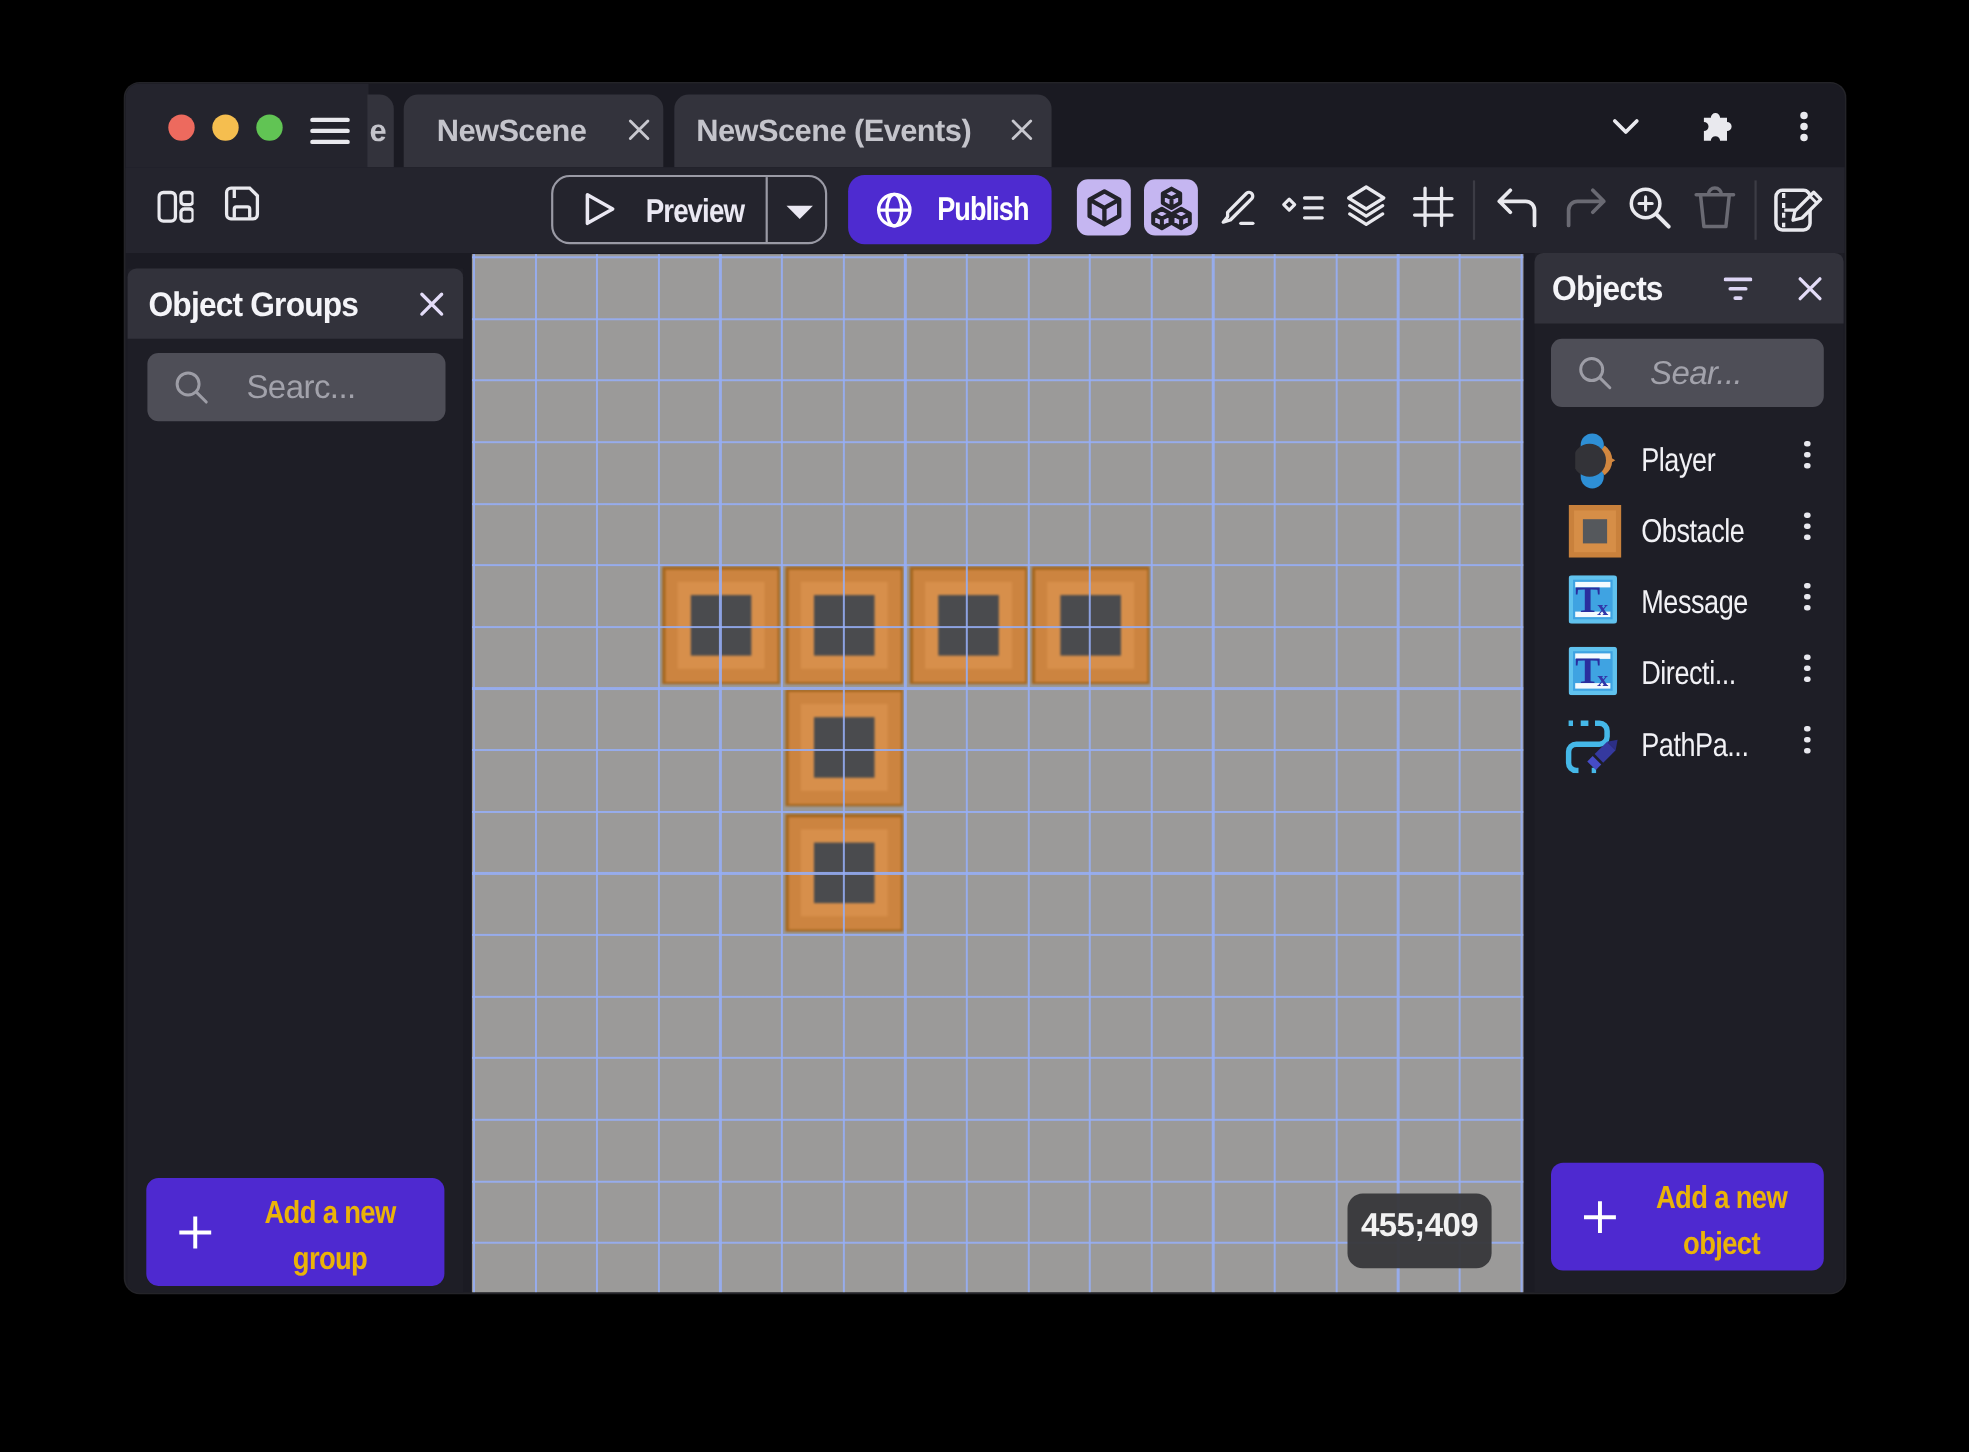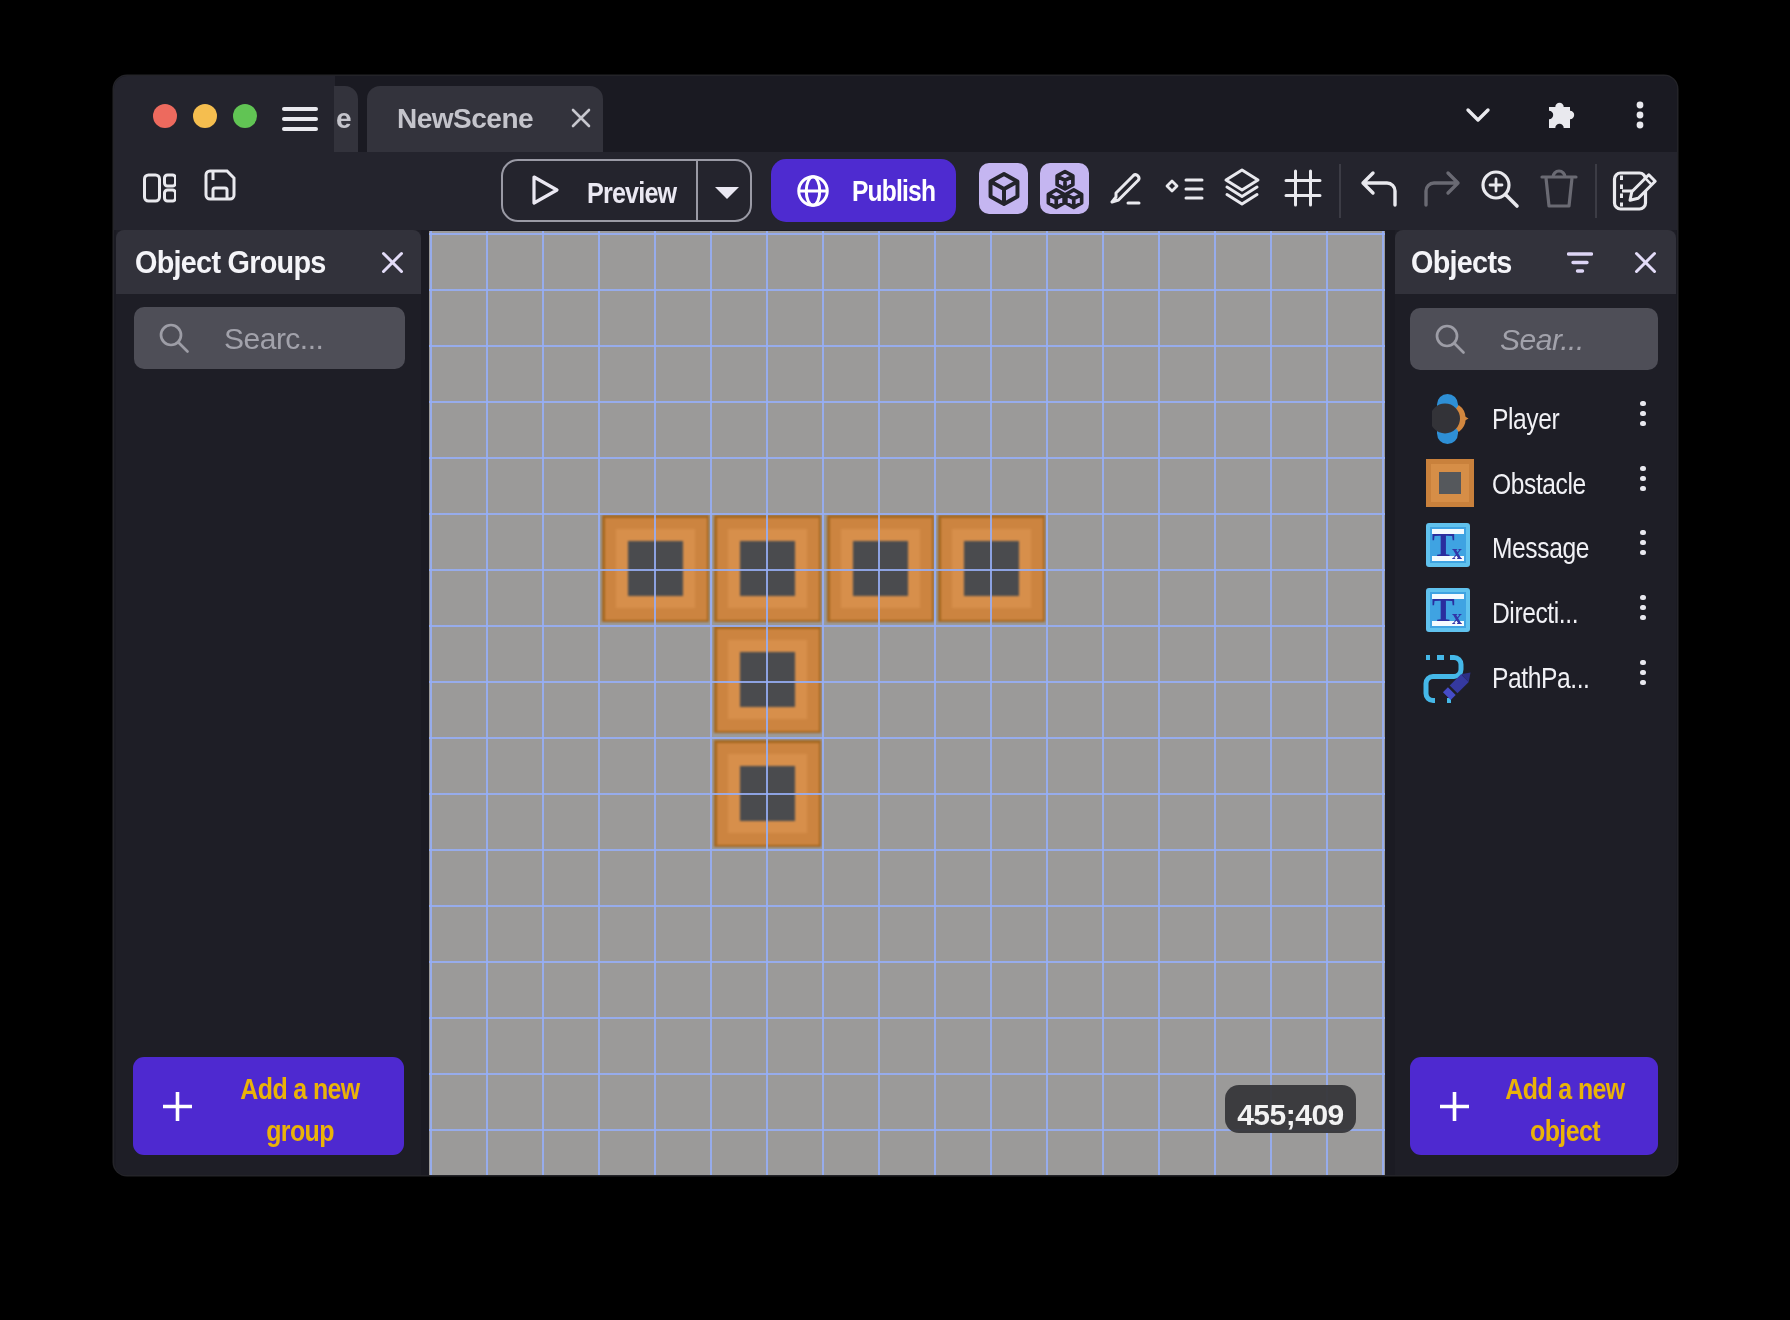--- a/index.html
+++ b/index.html
@@ -42,21 +42,21 @@
 #btn-preview .txt { position:absolute; left:84px; top:15px; font-size:30px; font-weight:700; letter-spacing:-1px; transform:scaleX(.84); transform-origin:left top; }
 #btn-preview .divider { position:absolute; left:193px; top:0px; width:1.5px; height:59px; background:#9A9AA5; }
 #btn-publish { position:absolute; left:657px; top:6.5px; width:185px; height:63px;
   background:#4E2BD0; border-radius:15px; color:#fff; }
 #btn-publish .txt { position:absolute; left:81px; top:15px; font-size:30px; font-weight:700; letter-spacing:-1px; transform:scaleX(.82); transform-origin:left top; }
 .selbox { position:absolute; top:11px; width:49px; height:51px; background:#C5B6F1; border-radius:10px; }
 .tb-div { position:absolute; top:12px; width:2px; height:54px; background:#3C3C45; }
 .tbico { position:absolute; top:15px; }
 
 .panel { position:absolute; top:153.5px; background:#1E1E26; }
-#lpanel { left:2px; width:305px; height:1031px; }
+#lpanel { left:2px; width:305px; height:1031px;margin-top:14px; }
 #rpanel { left:1281px; width:281px; height:945.5px; }
 .phead { position:absolute; left:0; top:0; width:100%; height:64.5px; background:#32323B; border-radius:8px 8px 0 0; }
 .ptitle { position:absolute; top:15px; color:#F4F4F8; font-size:31px; font-weight:700; letter-spacing:-0.8px; transform:scaleX(.93); transform-origin:left top; }
 .search { position:absolute; height:62px; background:#4E4E57; border-radius:10px; }
 .search .ph { position:absolute; left:90px; top:15px; color:#A2A2AB; font-size:30px; letter-spacing:-0.5px; }
 .addbtn { position:absolute; height:98px; background:#4E29D0; border-radius:11px; color:#eab308; }
 .addbtn .t1, .addbtn .t2 { position:absolute; left:77px; width:180px; text-align:center; font-size:29px; font-weight:700; letter-spacing:-0.7px; transform:scaleX(.86); transform-origin:center top; }
 .addbtn .t1 { top:16px; }
 .addbtn .t2 { top:58px; }
 .row { position:absolute; left:0; width:100%; height:64.7px; }
@@ -66,21 +66,21 @@
 .dot { position:absolute; left:0; width:5.5px; height:5.5px; border-radius:50%; background:#E8E8EE; }
 
 #canvas { position:absolute; left:315px; top:155px; width:956px; height:944px; background:#9B9A99; overflow:hidden; }
 #gridv, #gridh { position:absolute; left:0; top:0; width:100%; height:100%; z-index:5; filter:blur(0.55px); }
 #gridv { background:repeating-linear-gradient(90deg, rgba(150,174,246,0.88) 0px, rgba(150,174,246,0.88) 2px, transparent 2px, transparent 56px); background-position:1px 0; }
 #gridh { background:repeating-linear-gradient(180deg, rgba(150,174,246,0.88) 0px, rgba(150,174,246,0.88) 2px, transparent 2px, transparent 56px); background-position:0 2px; }
 .block { position:absolute; width:107px; height:107px; background:#A4671F; z-index:1; filter:blur(0.8px); }
 .block .b1 { position:absolute; left:2.5px; top:2.5px; width:102px; height:102px; background:#CC8440; }
 .block .b2 { position:absolute; left:14px; top:14px; width:79px; height:79px; background:#D78F4B; }
 .block .b3 { position:absolute; left:26px; top:26px; width:55px; height:55px; background:#4A4B4E; }
-#badge { position:absolute; left:796px; top:854px; width:131px; height:48px; background:rgba(55,55,58,0.95); border-radius:14px; z-index:6;
+#badge { position:absolute; left:796px; top:854px; width:131px; height:68px; background:rgba(55,55,58,0.95); border-radius:14px; z-index:6;
   color:#F2F2F2; font-size:30px; font-weight:700; text-align:center; line-height:60px; letter-spacing:-0.5px; }
 svg { display:block; }
 </style>
 </head>
 <body>
 <div id="win">
 
   <div id="titlebar">
     <div id="tb-left">
       <div class="light" id="l-red"></div>
@@ -92,20 +92,26 @@
     </div>
     <div class="tab" id="tab-frag">
         <div class="lbl">e</div>
       </div>
     <div class="tab" id="tab-1">
         <div class="lbl">NewScene</div>
       <svg class="x" viewBox="0 0 28 28">
           <path d="M6 6 L22 22 M22 6 L6 22" stroke="#C7C7CE" stroke-width="2.6" stroke-linecap="round"></path>
         </svg>
     </div>
+    <div class="tab" id="tab-2">
+        <div class="lbl">NewScene (Events)</div>
+      <svg class="x" viewBox="0 0 28 28">
+          <path d="M6 6 L22 22 M22 6 L6 22" stroke="#C7C7CE" stroke-width="2.6" stroke-linecap="round"></path>
+        </svg>
+    </div>
     <svg class="titlebar-ico" style="left:1349px" width="30" height="30" viewBox="0 0 30 30">
         <path d="M5 10 L15 20 L25 10" fill="none" stroke="#E9E9EE" stroke-width="3.4" stroke-linecap="round" stroke-linejoin="round"></path>
       </svg>
     <svg class="titlebar-ico" style="left:1432px; top:22px" width="31" height="33" viewBox="0 0 31 33">
         <path fill="#E9E9EE" d="M3 9 L9.3 9 A4.2 4.2 0 0 1 17.7 9 L24 9 L24 12.8 A4.2 4.2 0 0 1 24 21.2 L24 30 L17.7 30 A4.2 4.2 0 0 0 9.3 30 L3 30 L3 21.2 A4.2 4.2 0 0 0 3 12.8 Z"></path>
       </svg>
     <svg class="titlebar-ico" style="left:1511px" width="30" height="30" viewBox="0 0 30 30">
       <circle cx="15" cy="5" r="3.4" fill="#E9E9EE"></circle>
         <circle cx="15" cy="15" r="3.4" fill="#E9E9EE"></circle>
         <circle cx="15" cy="25" r="3.4" fill="#E9E9EE"></circle>

